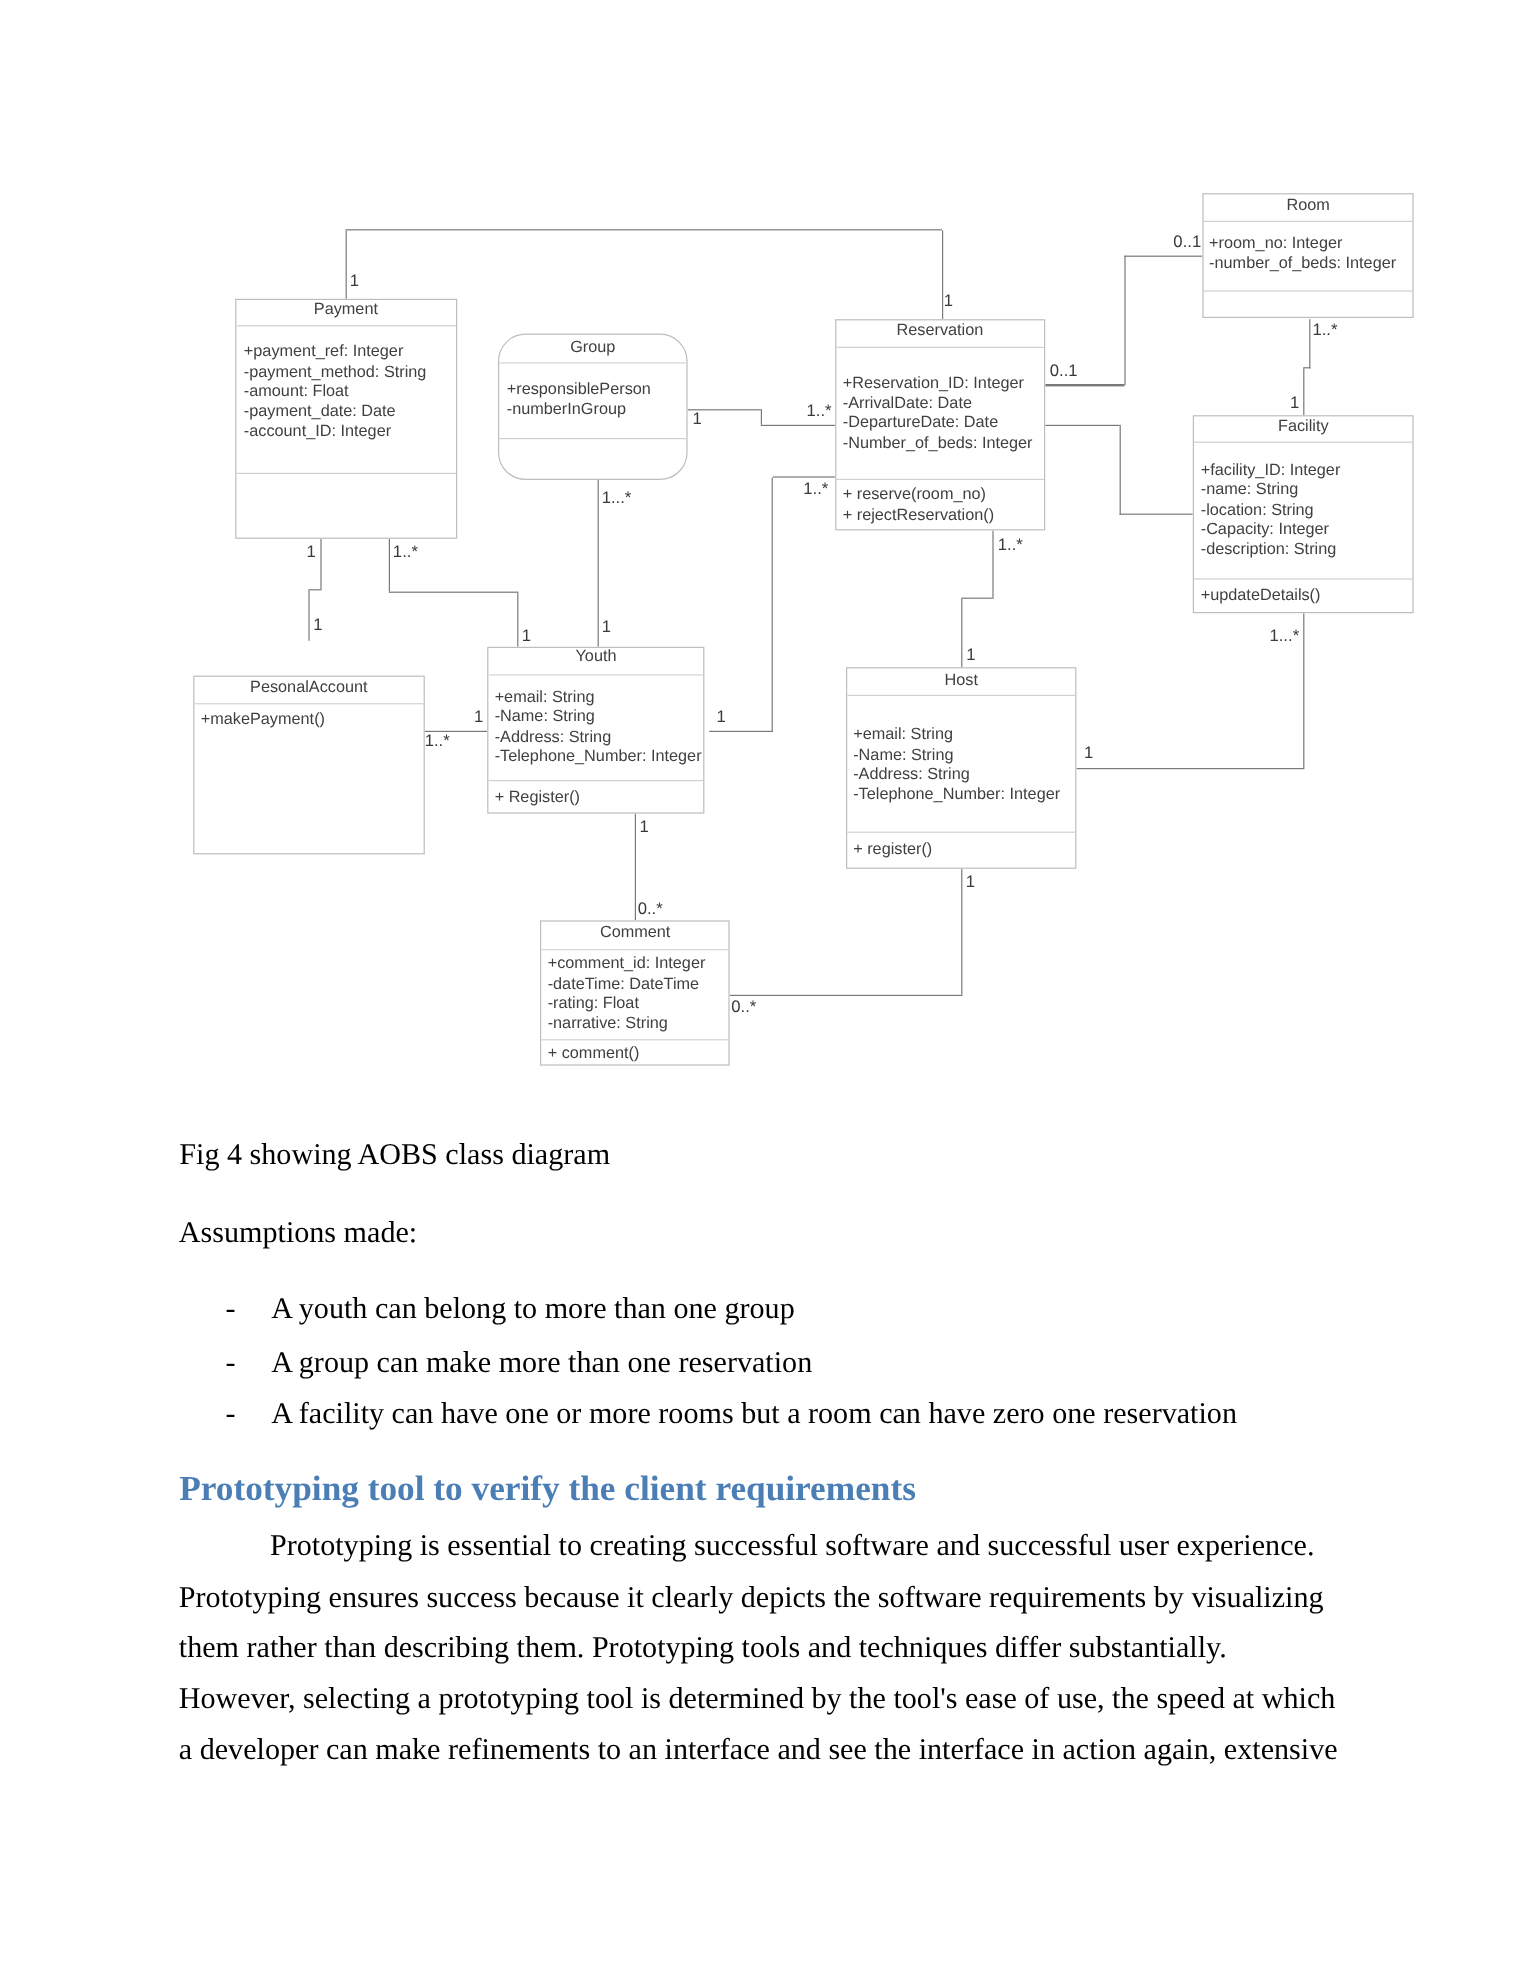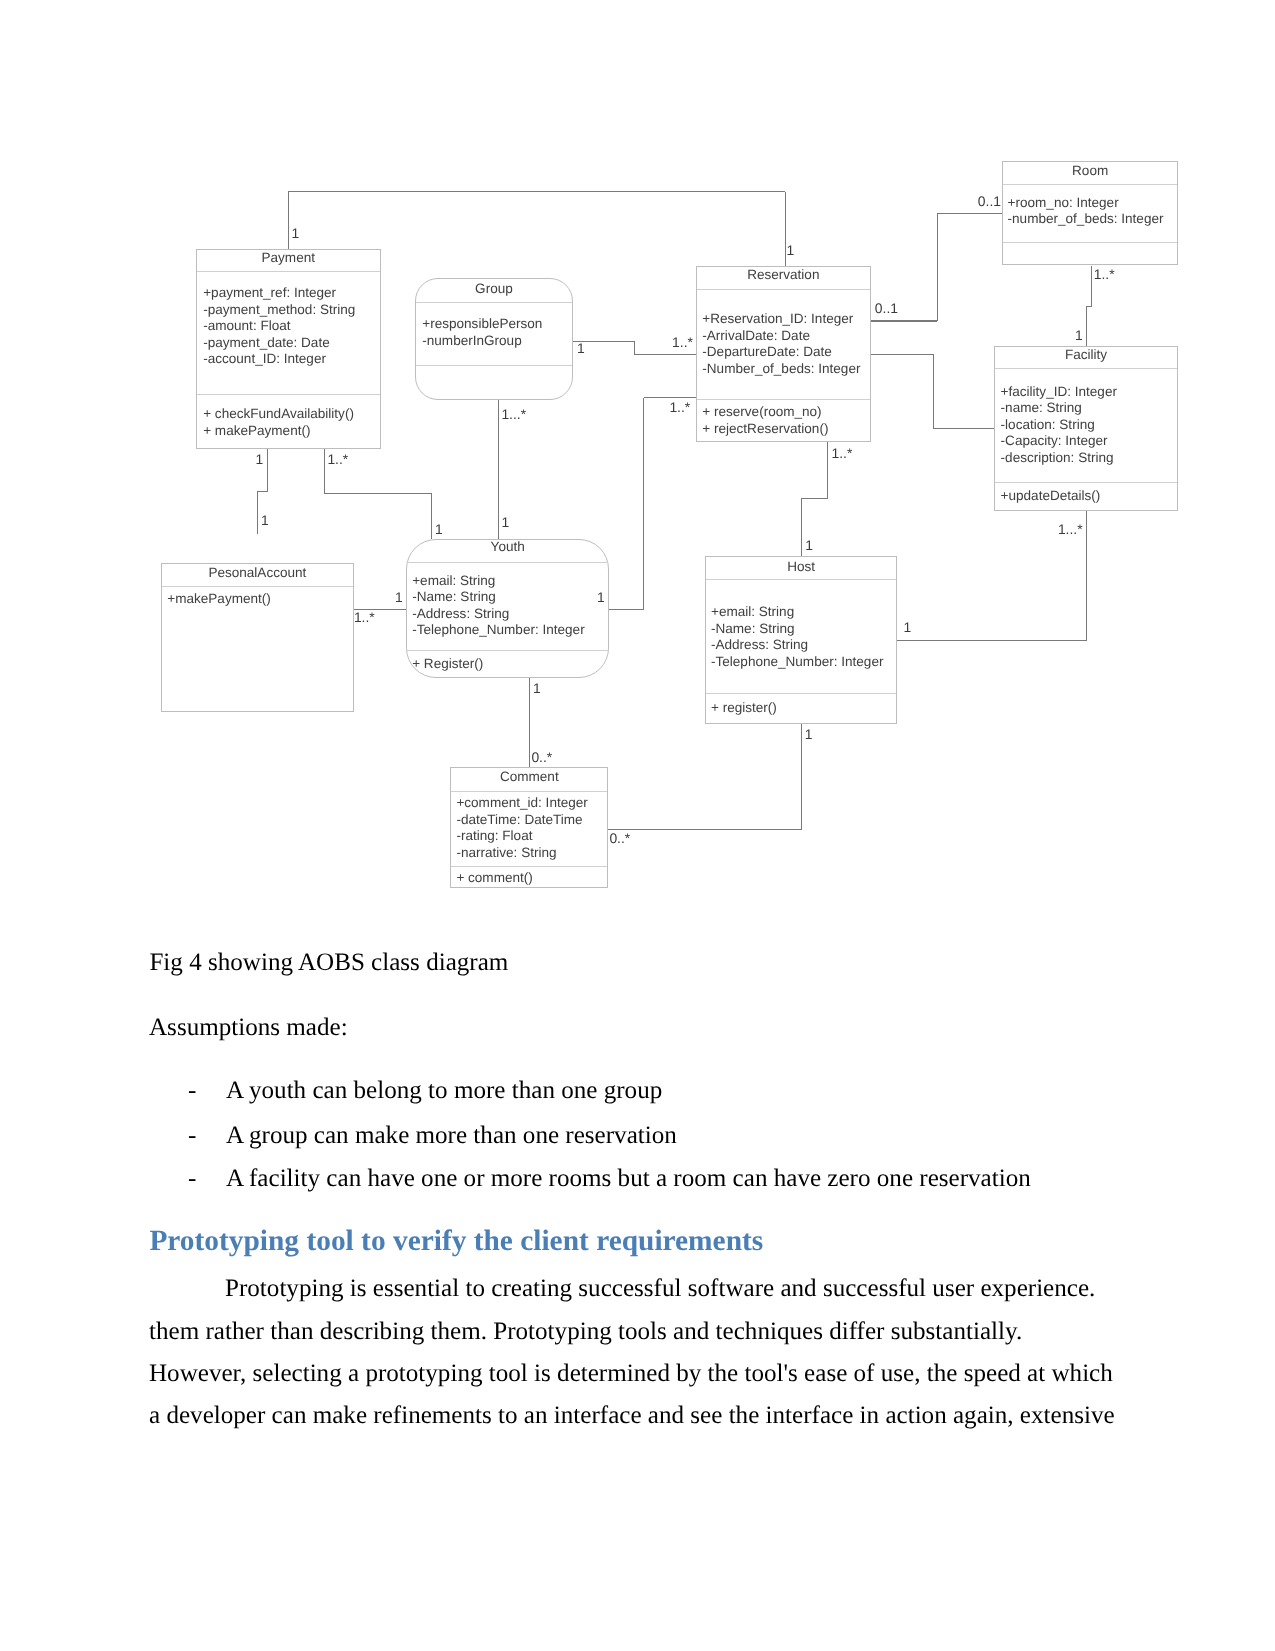--- a/index.html
+++ b/index.html
@@ -39,24 +39,20 @@
   <div id="diagram">
       <div class="cls" style="left: 196px; top: 249.2px; width: 184.5px; height: 200px;">
         <div class="ttl" style="height: 21.5px; padding-top: 0.8px;">Payment</div>
         <div class="attrs" style="height: 123.6px; padding: 13.4px 0px 0px 6.2px;">
           <div class="row" style="line-height: 16.5px;">+payment_ref: Integer</div>
           <div class="row" style="line-height: 16.5px;">-payment_method: String</div>
           <div class="row" style="line-height: 16.5px;">-amount: Float</div>
           <div class="row" style="line-height: 16.5px;">-payment_date: Date</div>
           <div class="row" style="line-height: 16.5px;">-account_ID: Integer</div>
         </div>
-        <div class="ops" style="height: 52.9px; padding: 11px 0px 0px 6.2px;">
-          <div class="row" style="line-height: 16.5px;">+ checkFundAvailability()</div>
-          <div class="row" style="line-height: 16.5px;">+ makePayment()</div>
-        </div>
       </div>
       <div class="cls" style="left: 415.1px; top: 278.4px; width: 157.7px; height: 121.6px; border-radius: 23px;">
         <div class="ttl" style="height: 23.6px; padding-top: 2.5px;">Group</div>
         <div class="attrs" style="height: 63.3px; padding: 13.1px 0px 0px 6.2px;">
           <div class="row" style="line-height: 16.5px;">+responsiblePerson</div>
           <div class="row" style="line-height: 16.5px;">-numberInGroup</div>
         </div>
         <div class="ops" style="height: 32.7px; padding: 0px 0px 0px 6.2px;"></div>
       </div>
       <div class="cls" style="left: 695.8px; top: 266.4px; width: 175px; height: 175.4px;">
@@ -92,21 +88,21 @@
         <div class="ops" style="height: 26.3px; padding: 4.5px 0px 0px 5.3px;">
           <div class="row" style="line-height: 16.5px;">+updateDetails()</div>
         </div>
       </div>
       <div class="cls" style="left: 161.1px; top: 534.1px; width: 192.5px; height: 148.5px; margin-top: 29px;">
         <div class="ttl" style="height: 22.8px; padding-top: 1.5px;">PesonalAccount</div>
         <div class="ops" style="height: 24px; padding: 3.7px 0px 0px 5.2px;">
           <div class="row" style="line-height: 16.5px;">+makePayment()</div>
         </div>
       </div>
-      <div class="cls" style="left: 406.2px; top: 539px; width: 203px; height: 139.4px; border-radius: 30px;">
+      <div class="cls" style="left: 406.2px; top: 539px; width: 181px; height: 139.4px;">
         <div class="ttl" style="height: 22.6px; padding-top: 0.4px;">Youth</div>
         <div class="attrs" style="height: 88.8px; padding: 10.4px 0px 0px 5px;">
           <div class="row" style="line-height: 16.5px;">+email: String</div>
           <div class="row" style="line-height: 16.5px;">-Name: String</div>
           <div class="row" style="line-height: 16.5px;">-Address: String</div>
           <div class="row" style="line-height: 16.5px;">-Telephone_Number: Integer</div>
         </div>
         <div class="ops" style="height: 26px; padding: 4.8px 0px 0px 5px;">
           <div class="row" style="line-height: 16.5px;">+ Register()</div>
         </div>
@@ -207,17 +203,18 @@
       <div class="bul" style="left: 188px; top: 1122.9px;">-</div>
       <div class="bul" style="left: 226px; top: 1122.9px;">A group can make more than one reservation</div>
       <div class="bul" style="left: 188px; top: 1165.9px;">-</div>
       <div class="bul" style="left: 226px; top: 1165.9px;">A facility can have one or more rooms but a room can have zero one reservation</div>
     </div>
 
   <div class="h2" style="left: 149.4px; top: 1227px; color: rgb(74, 126, 181);">Prototyping tool to verify the client requirements</div>
 
   <div id="bodytext" class="bodytext" style="left:149px;top:1268.2px;width:990px;">
       <div style="white-space: pre; text-indent: 76px;">Prototyping is essential to creating successful software and successful user experience.</div>
+      <div style="white-space: pre;">Prototyping ensures success because it clearly depicts the software requirements by visualizing</div>
       <div style="white-space: pre;">them rather than describing them. Prototyping tools and techniques differ substantially.</div>
       <div style="white-space: pre;">However, selecting a prototyping tool is determined by the tool's ease of use, the speed at which</div>
       <div style="white-space: pre;">a developer can make refinements to an interface and see the interface in action again, extensive</div>
     </div>
 </div>
 
 </body></html>

